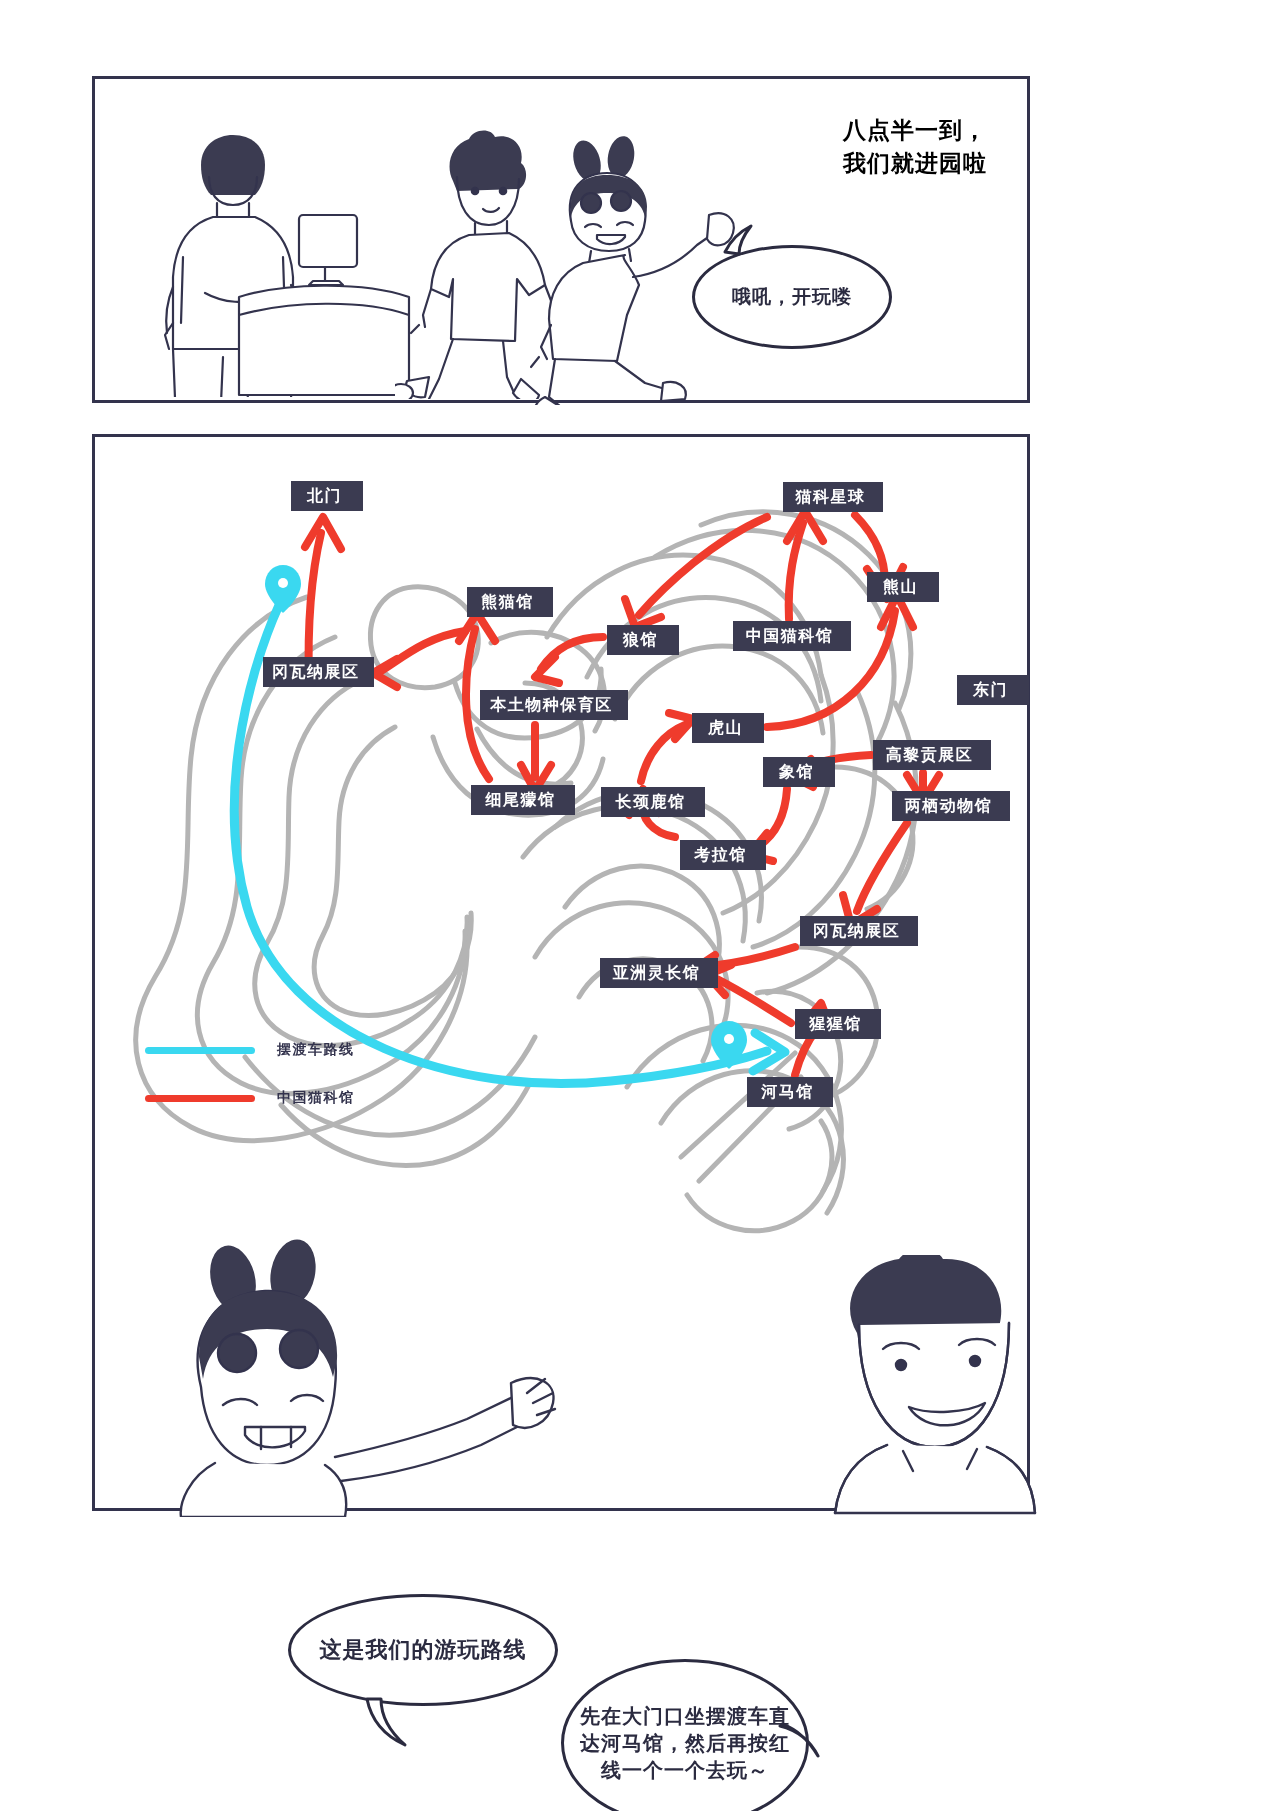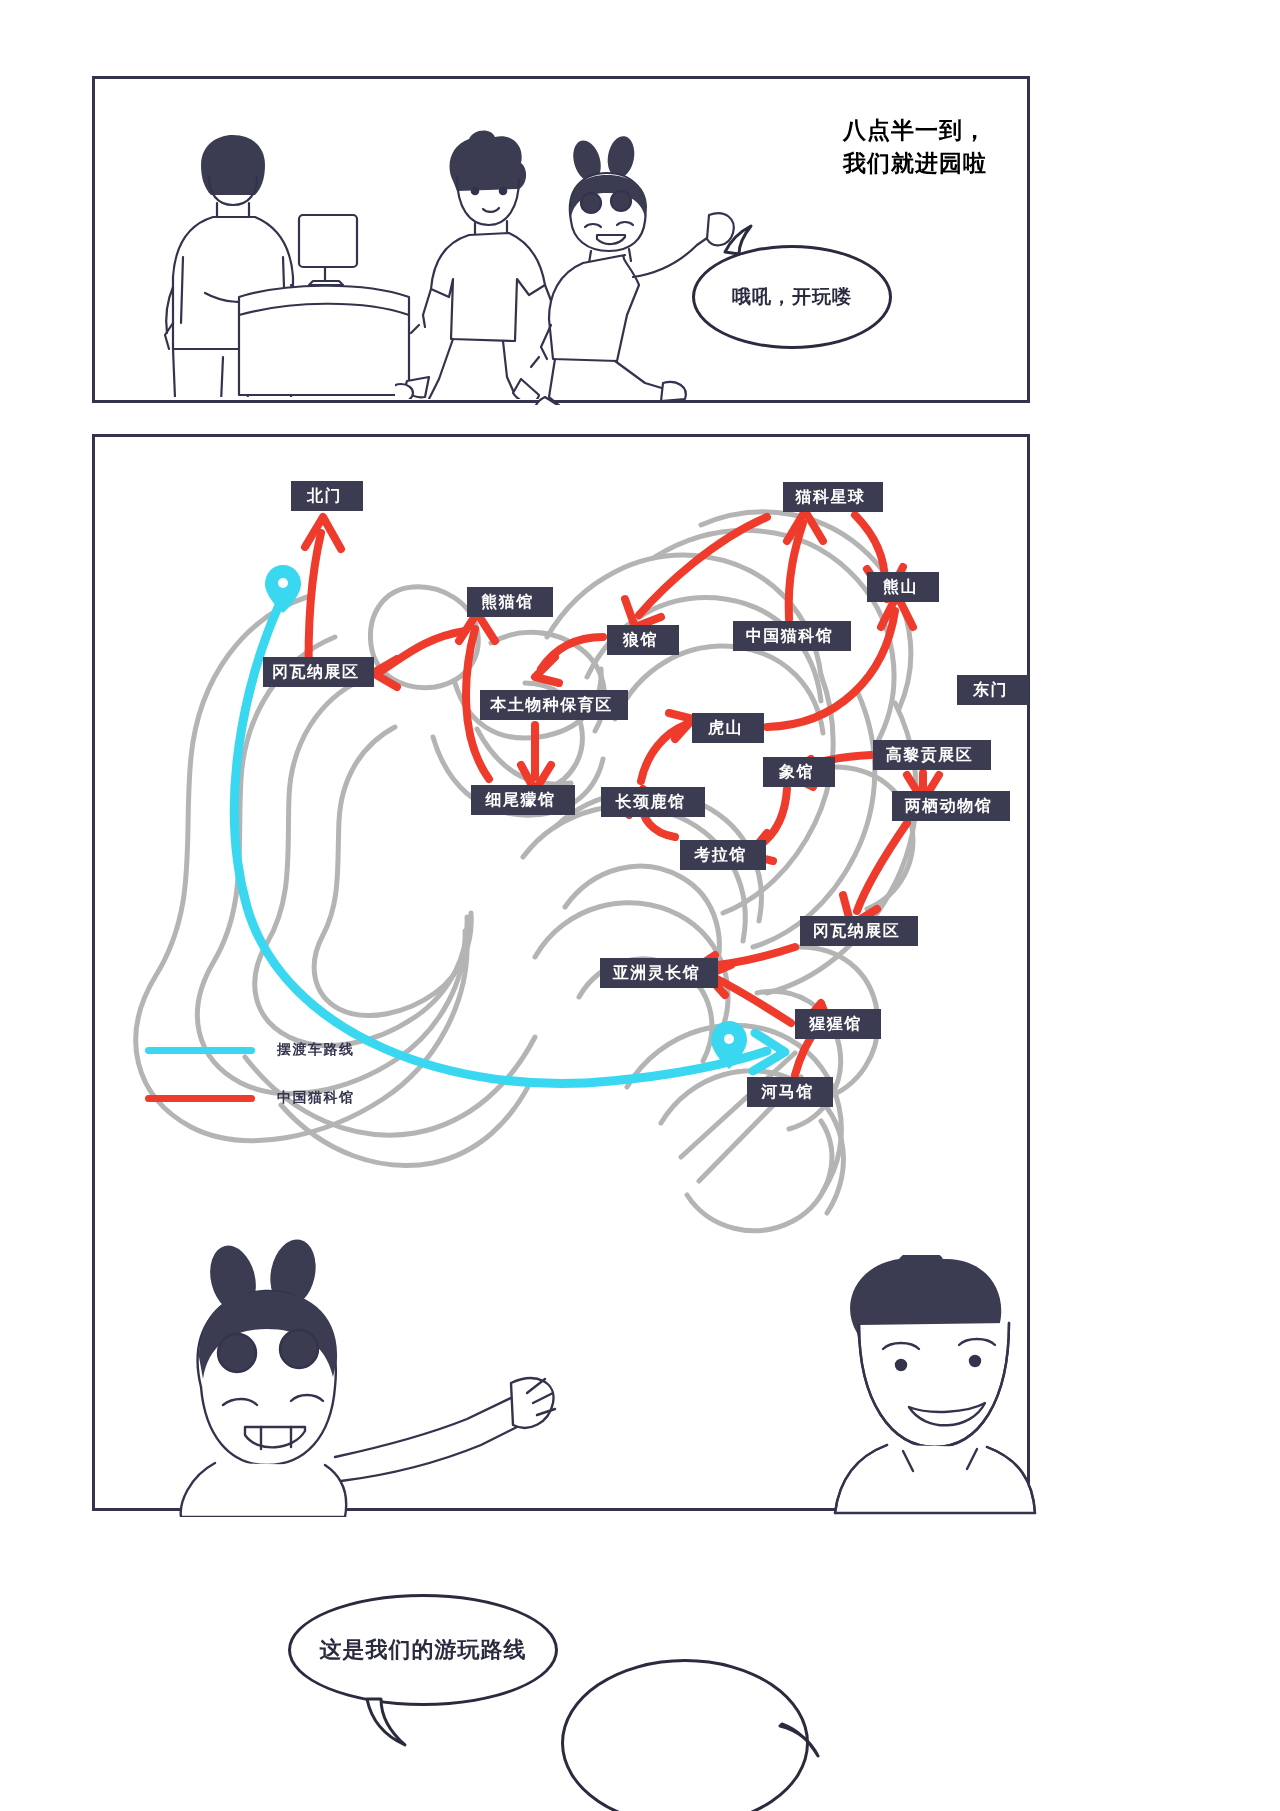--- a/index.html
+++ b/index.html
@@ -316,15 +316,16 @@
       <svg class="tail2" viewBox="0 0 60 52">
         <path d="M6 2 C10 22 22 38 44 48 C28 34 20 18 20 2Z" fill="#fff" stroke="#2b2b40" stroke-width="3" stroke-linejoin="round"></path>
       </svg>
       <span class="bubble-txt">这是我们的游玩路线</span>
     </div>
 
     <div class="bubble" id="bubble-boy-bottom">
       <svg class="tail3" viewBox="0 0 42 40">
         <path d="M2 6 C18 10 32 20 40 36 C30 20 20 10 4 4Z" fill="#fff" stroke="#2b2b40" stroke-width="3" stroke-linejoin="round"></path>
       </svg>
+      <span class="bubble-txt">先在大门口坐摆渡车直达河马馆，然后再按红线一个一个去玩～</span>
     </div>
   </div>
 </div>
 
 </body></html>

